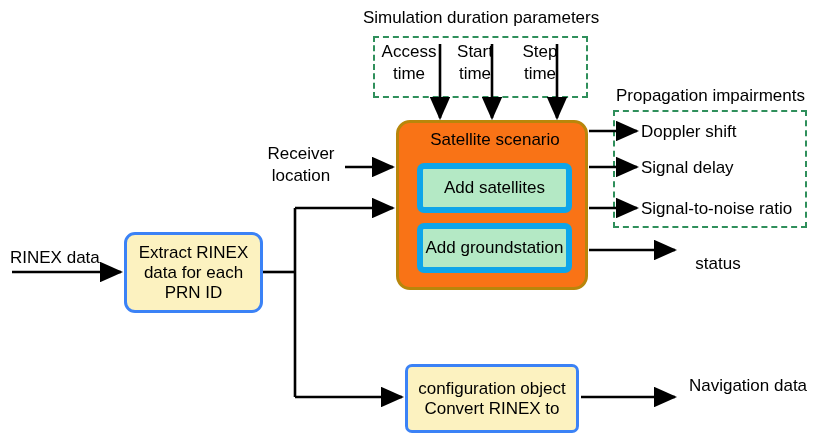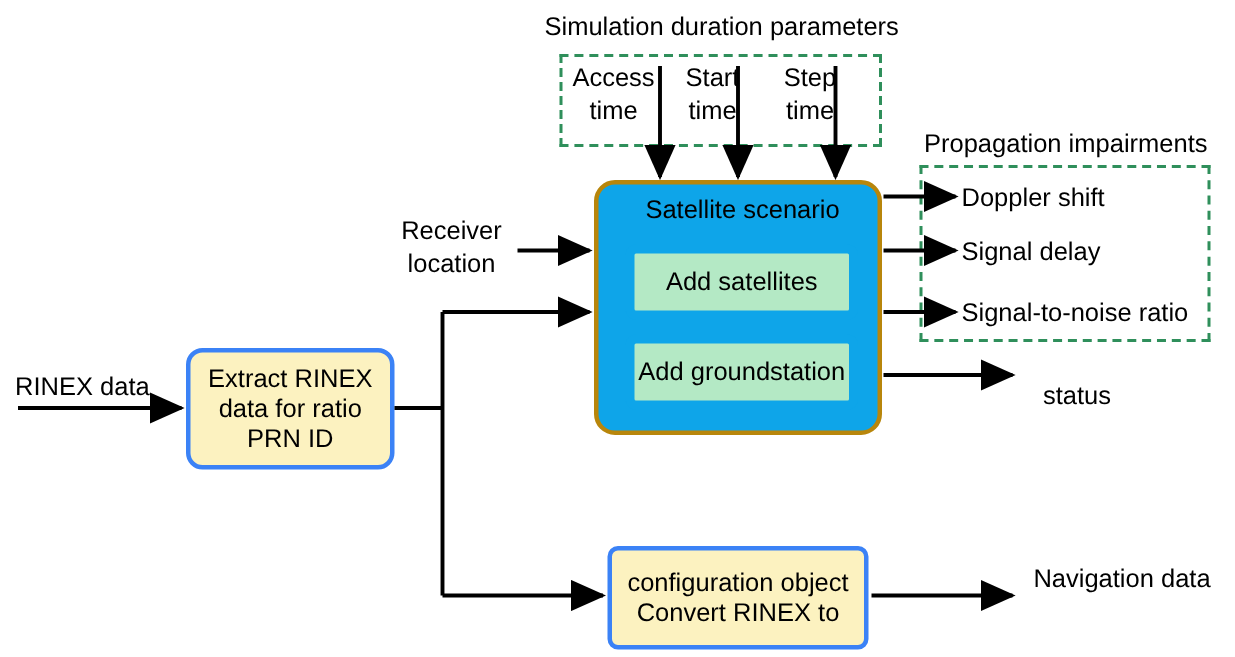--- a/index.html
+++ b/index.html
@@ -27,21 +27,21 @@
     display:flex; align-items:center; justify-content:center;
     text-align:center;
     font-size:17px; line-height:20px;
     color:#000;
   }
   .pbox.sq { border-radius:7px; }
 
   
   #scenario-box {
     position:absolute; left:396px; top:120px; width:192px; height:170px;
-    background:#0ea5e9;
+    background:#f97316;
     border:3px solid #b8860b;
     border-radius:14px;
   }
   #scenario-title {
     position:absolute; left:0; top:7px; width:192px;
     text-align:center; font-size:17px; line-height:20px;
   }
   .gbox {
     position:absolute;
     background:#b4e9c5;
@@ -88,21 +88,21 @@
   <div class="lbl c" style="left:258px; top:144px; width:86px;">Receiver</div>
   <div class="lbl c" style="left:258px; top:166px; width:86px;">location</div>
 
   <div class="lbl c" style="left:678px; top:254px; width:80px;">status</div>
 
   <div class="lbl c" style="left:678px; top:376px; width:140px;">Navigation data</div>
 
   <div class="pbox" style="left:124px; top:232px; width:139px; height:81px;">
     <div>
       <div>Extract RINEX</div>
-      <div>data for ratio</div>
+      <div>data for each</div>
       <div>PRN ID</div>
     </div>
   </div>
 
   <div id="scenario-box">
     <div id="scenario-title">Satellite scenario</div>
     <div class="gbox" style="left:18px; top:40px; width:155px; height:50px;">
       <span>Add satellites</span>
     </div>
     <div class="gbox" style="left:18px; top:100px; width:155px; height:50px;">

